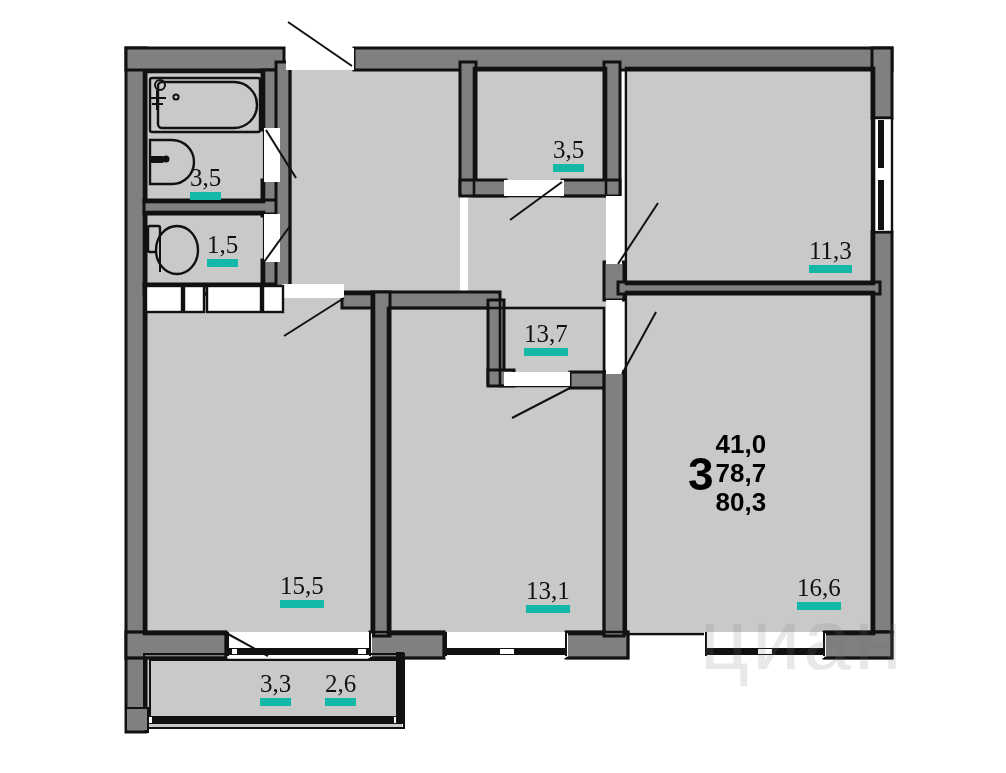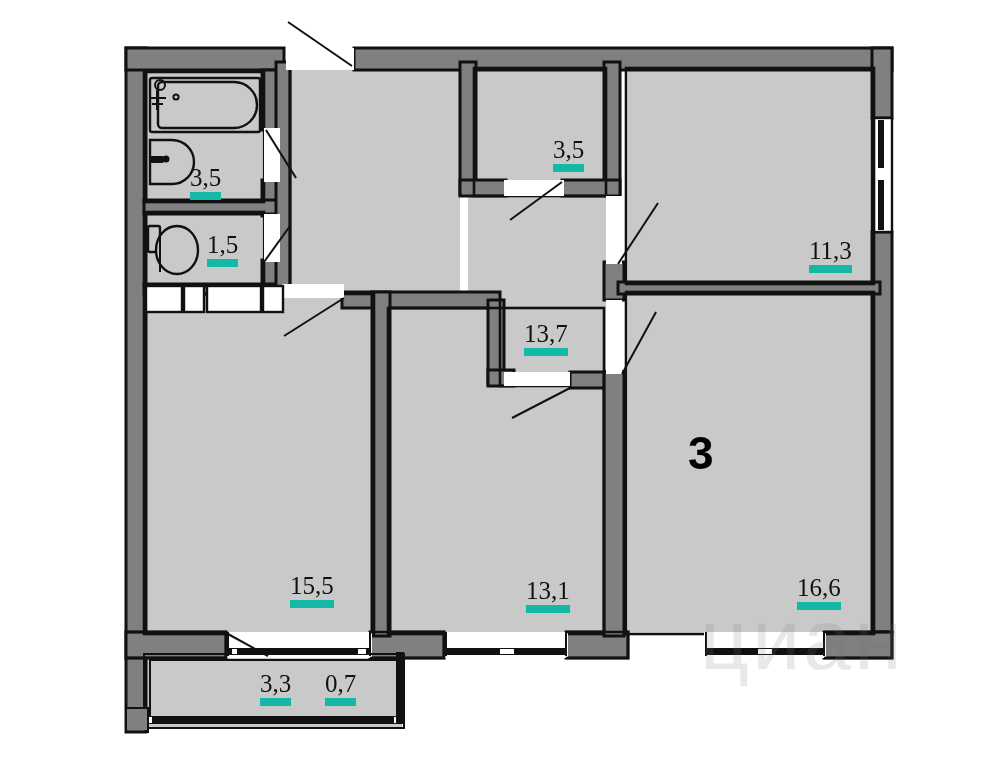--- a/index.html
+++ b/index.html
@@ -292,29 +292,34 @@
   <div class="lbl area-lbl" style="left:190px; top:165px;">3,5</div>
 
   <div class="lbl area-lbl" style="left:207px; top:232px;text-align:center;">1,5</div>
 
   <div class="lbl area-lbl" style="left:553px; top:137px;">3,5</div>
 
   <div class="lbl area-lbl" style="left:793px; top:238px;margin-left:16px;">11,3</div>
 
   <div class="lbl area-lbl" style="left:524px; top:321px;">13,7</div>
 
-  <div class="lbl area-lbl" style="left:290px; top:573px;text-align:right;">15,5</div>
+  <div class="lbl area-lbl" style="left:280px; top:573px;text-align:right;">15,5</div>
 
   <div class="lbl area-lbl" style="left:526px; top:578px;">13,1</div>
 
   <div class="lbl area-lbl" style="left:797px; top:575px;">16,6</div>
 
   <div class="lbl area-lbl" style="left:260px; top:671px;">3,3</div>
 
-  <div class="lbl area-lbl" style="left:325px; top:671px;">0,7</div>
+  <div class="lbl area-lbl" style="left:325px; top:671px;">2,6</div>
 
   <div class="summary" style="left:688px; top:430px;">
     <span class="rooms">3</span>
+    <span class="nums">
+      <span>41,0</span>
+      <span>78,7</span>
+      <span>80,3</span>
+    </span>
   </div>
 
   <div class="watermark" style="left:700px; top:590px;">циан</div>
 
 </div>
 
 </body></html>

